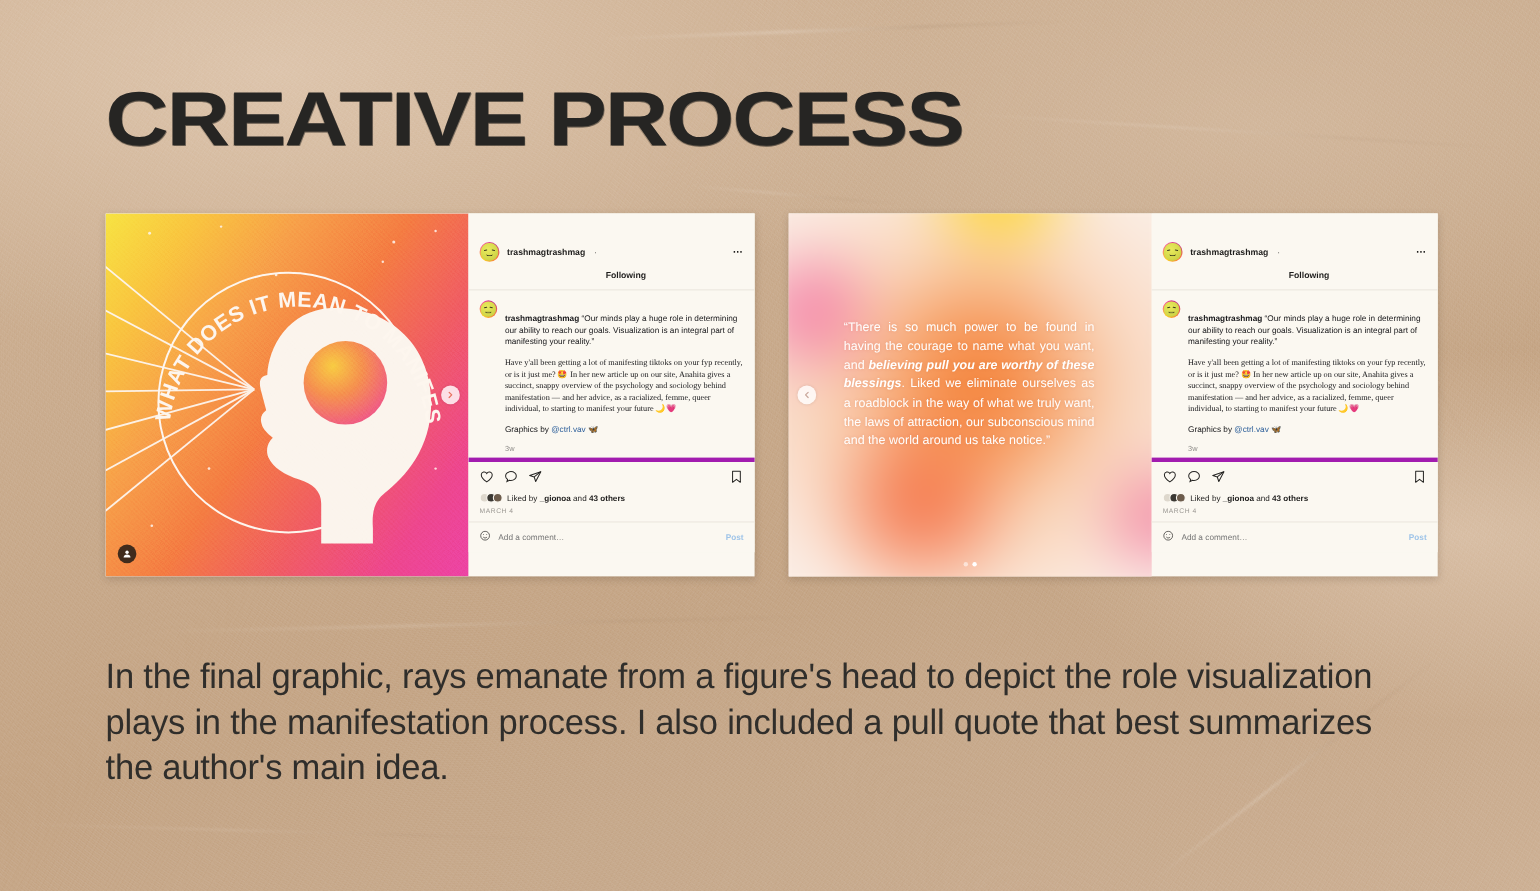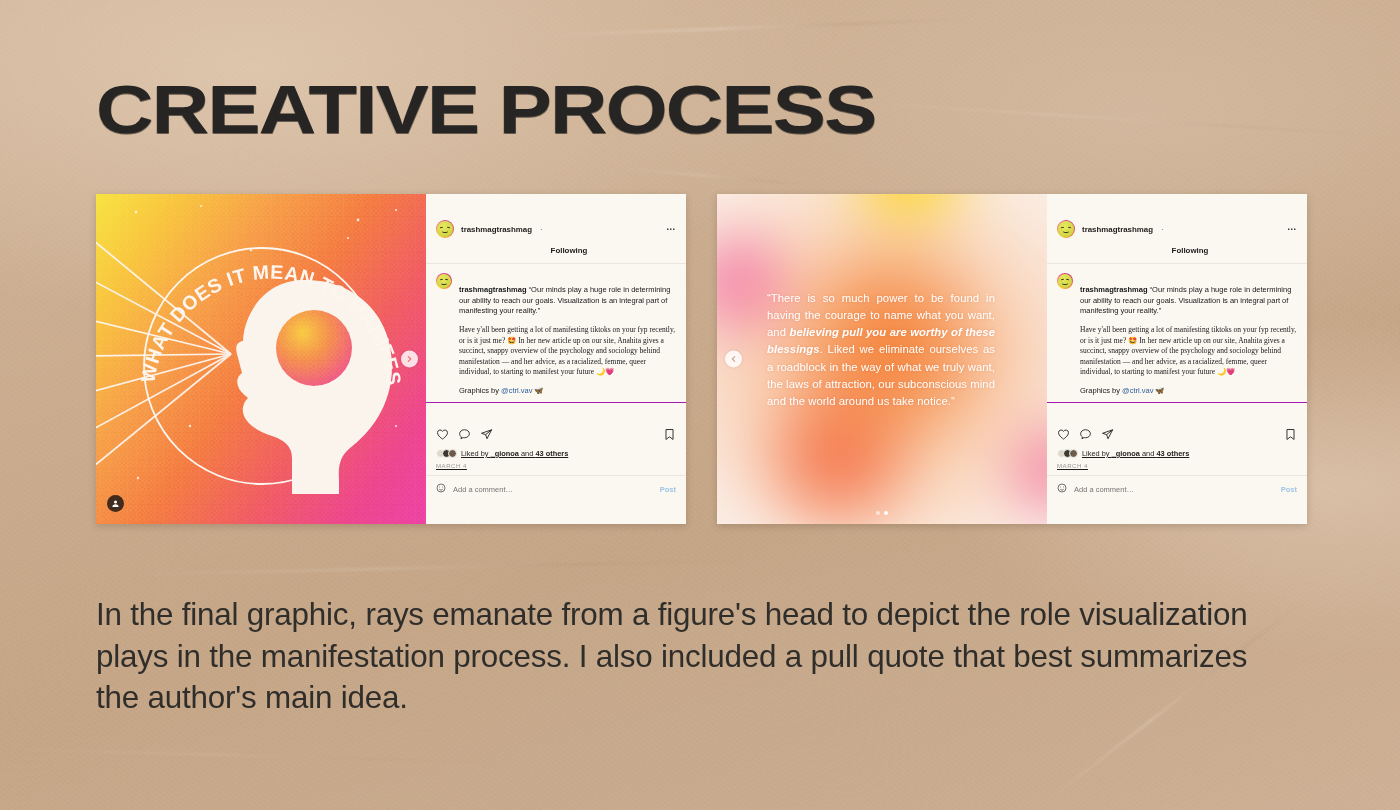--- a/index.html
+++ b/index.html
@@ -298,23 +298,22 @@
     border-radius: 48% 48% 18% 18%;
   }
   .comment-name { font-weight: normal; font-size: 7.5px; text-align: center; }
   .comment-sub { margin-top: 3px; font-size: 6.7px; color: #8e8c88; display: flex; gap: 6px; }
   .comment-heart {
     position: absolute; right: 2px; top: 2px;
     color: #3a3936; font-size: 8px; line-height: 1;
   }
 
   .ig-actions {
-    border-top: 1px solid #a21caf;
-    padding: 25px 10px 6px 10px;
-    text-decoration: underline;
+    border-top: 4px solid #a21caf;
+    padding: 7px 10px 6px 10px;
   }
   .action-icons { display: flex; align-items: center; gap: 9px; }
   .action-icons .spacer { margin-left: auto; }
   .ig-likes { display: flex; align-items: center; gap: 4px; margin-top: 6px; }
   .like-faces { display: flex; }
   .like-face {
     width: 9px; height: 9px; border-radius: 50%;
     border: 1px solid #fbf8f1;
     margin-left: -3px;
   }

